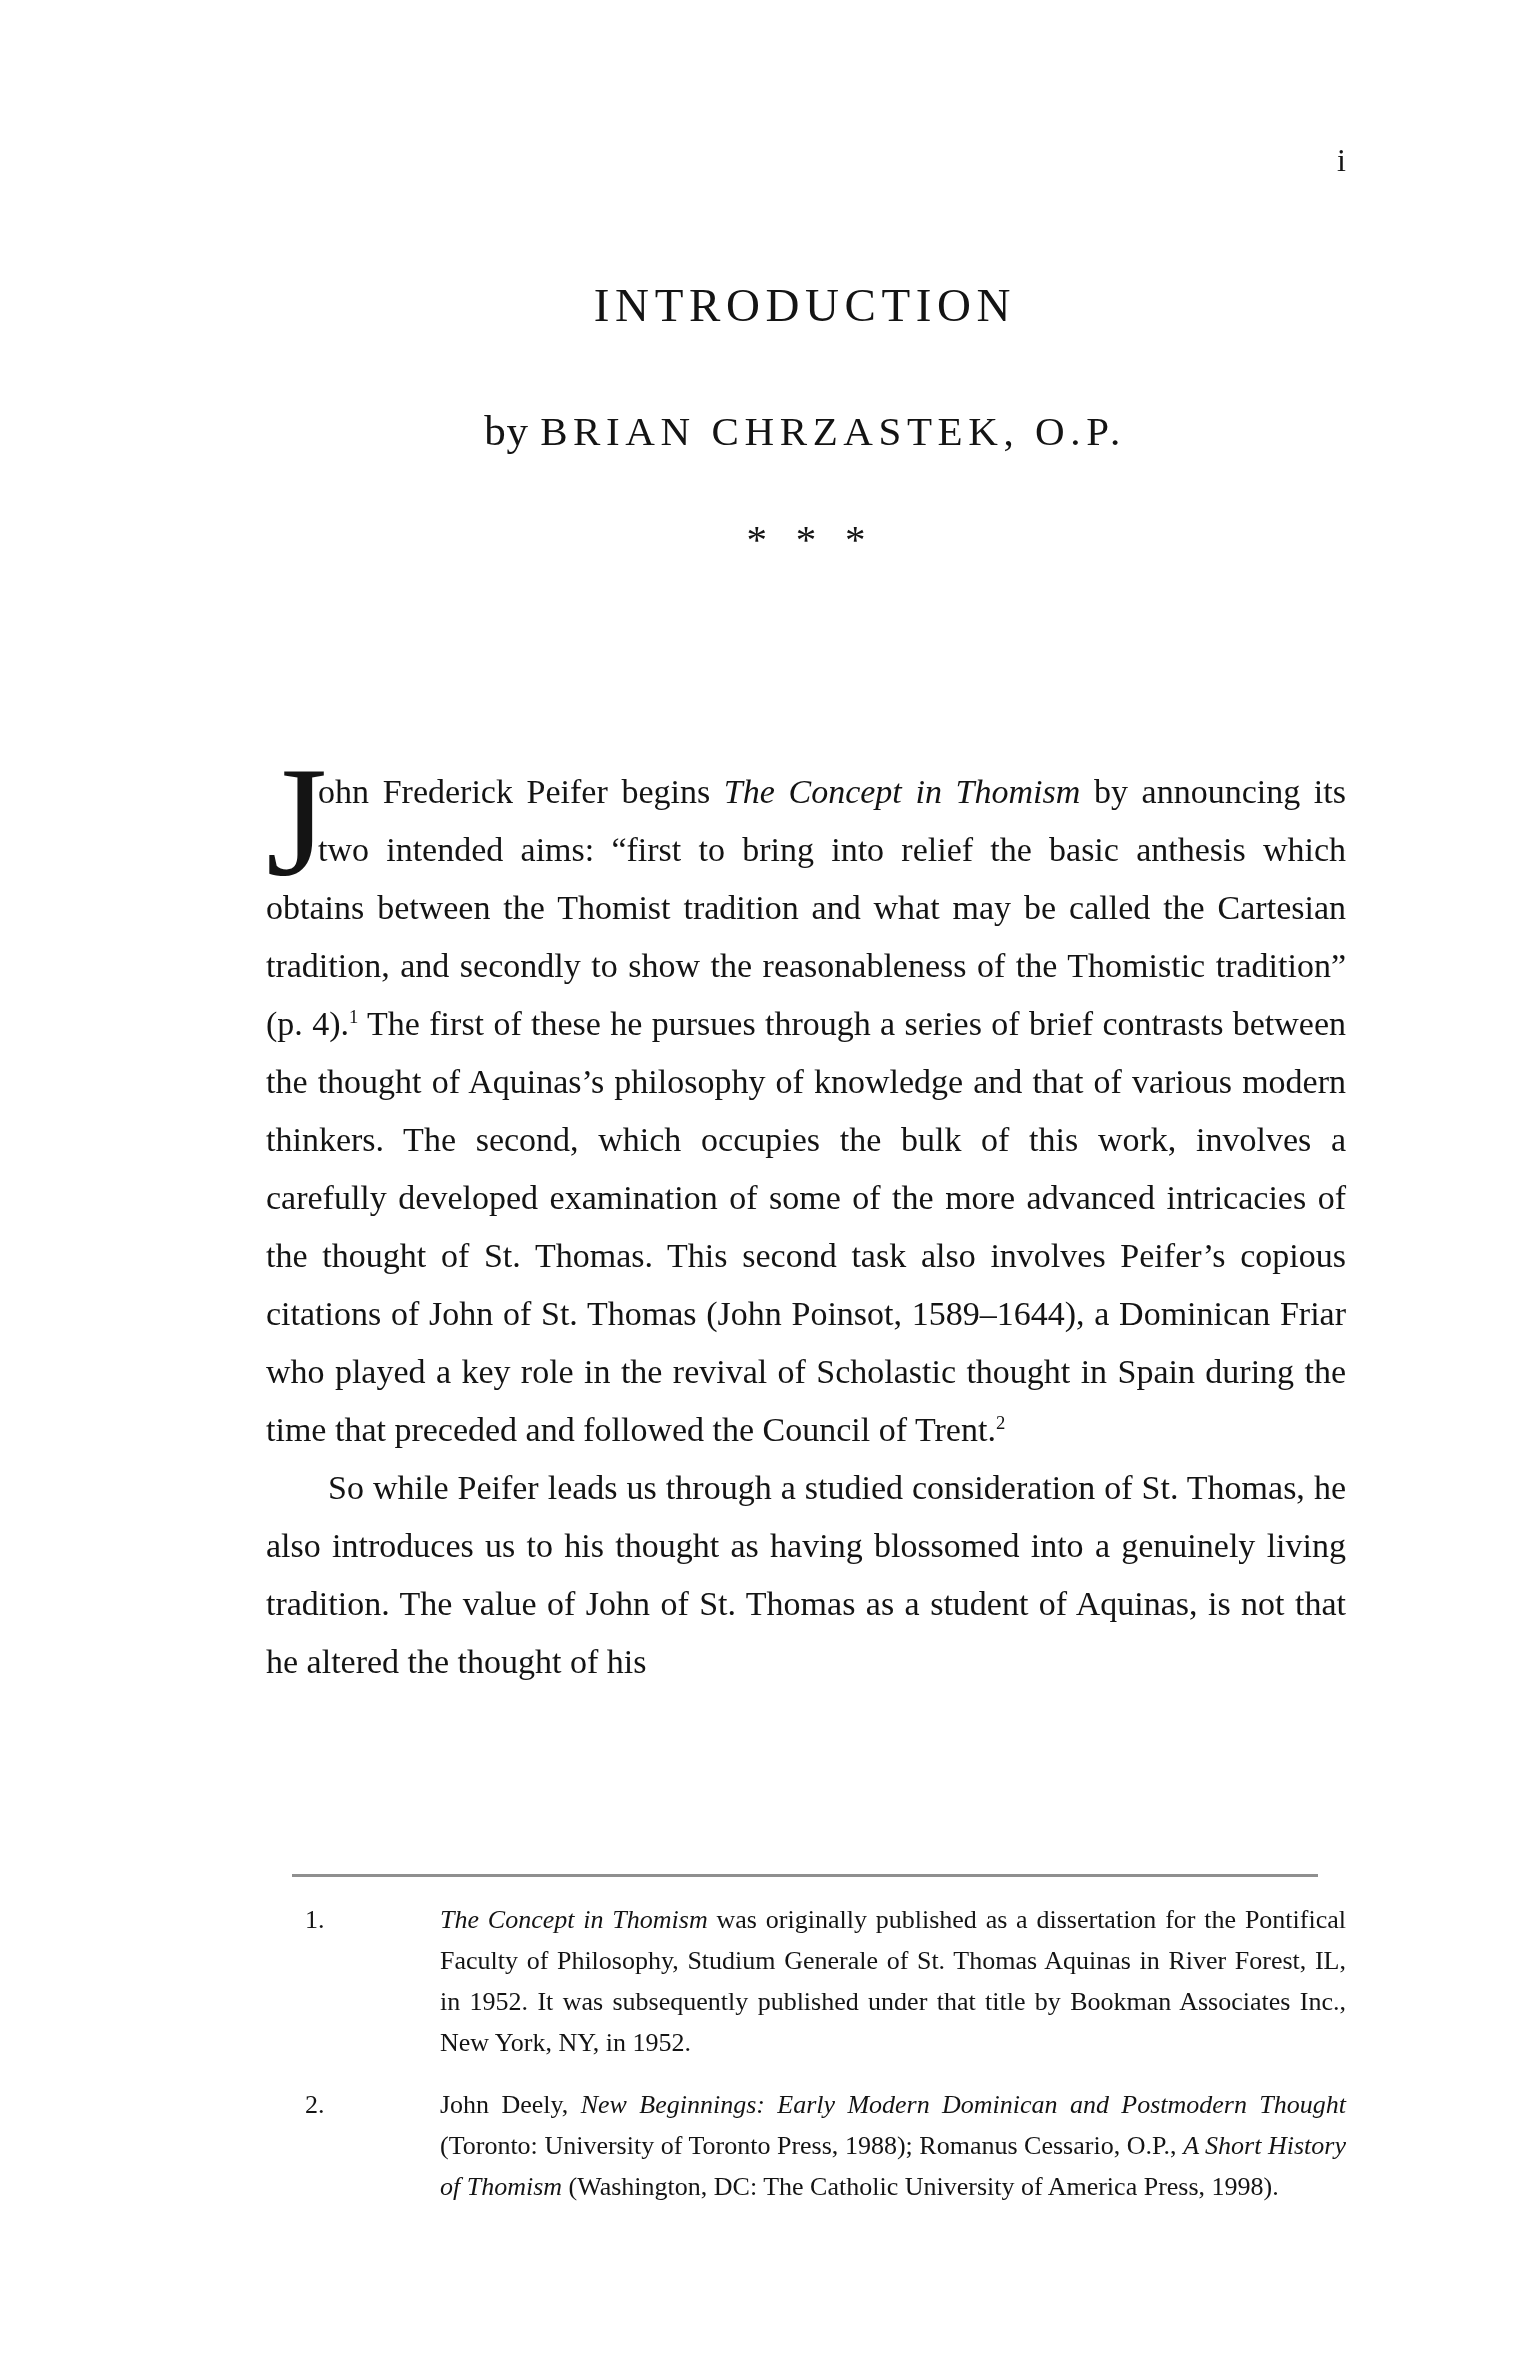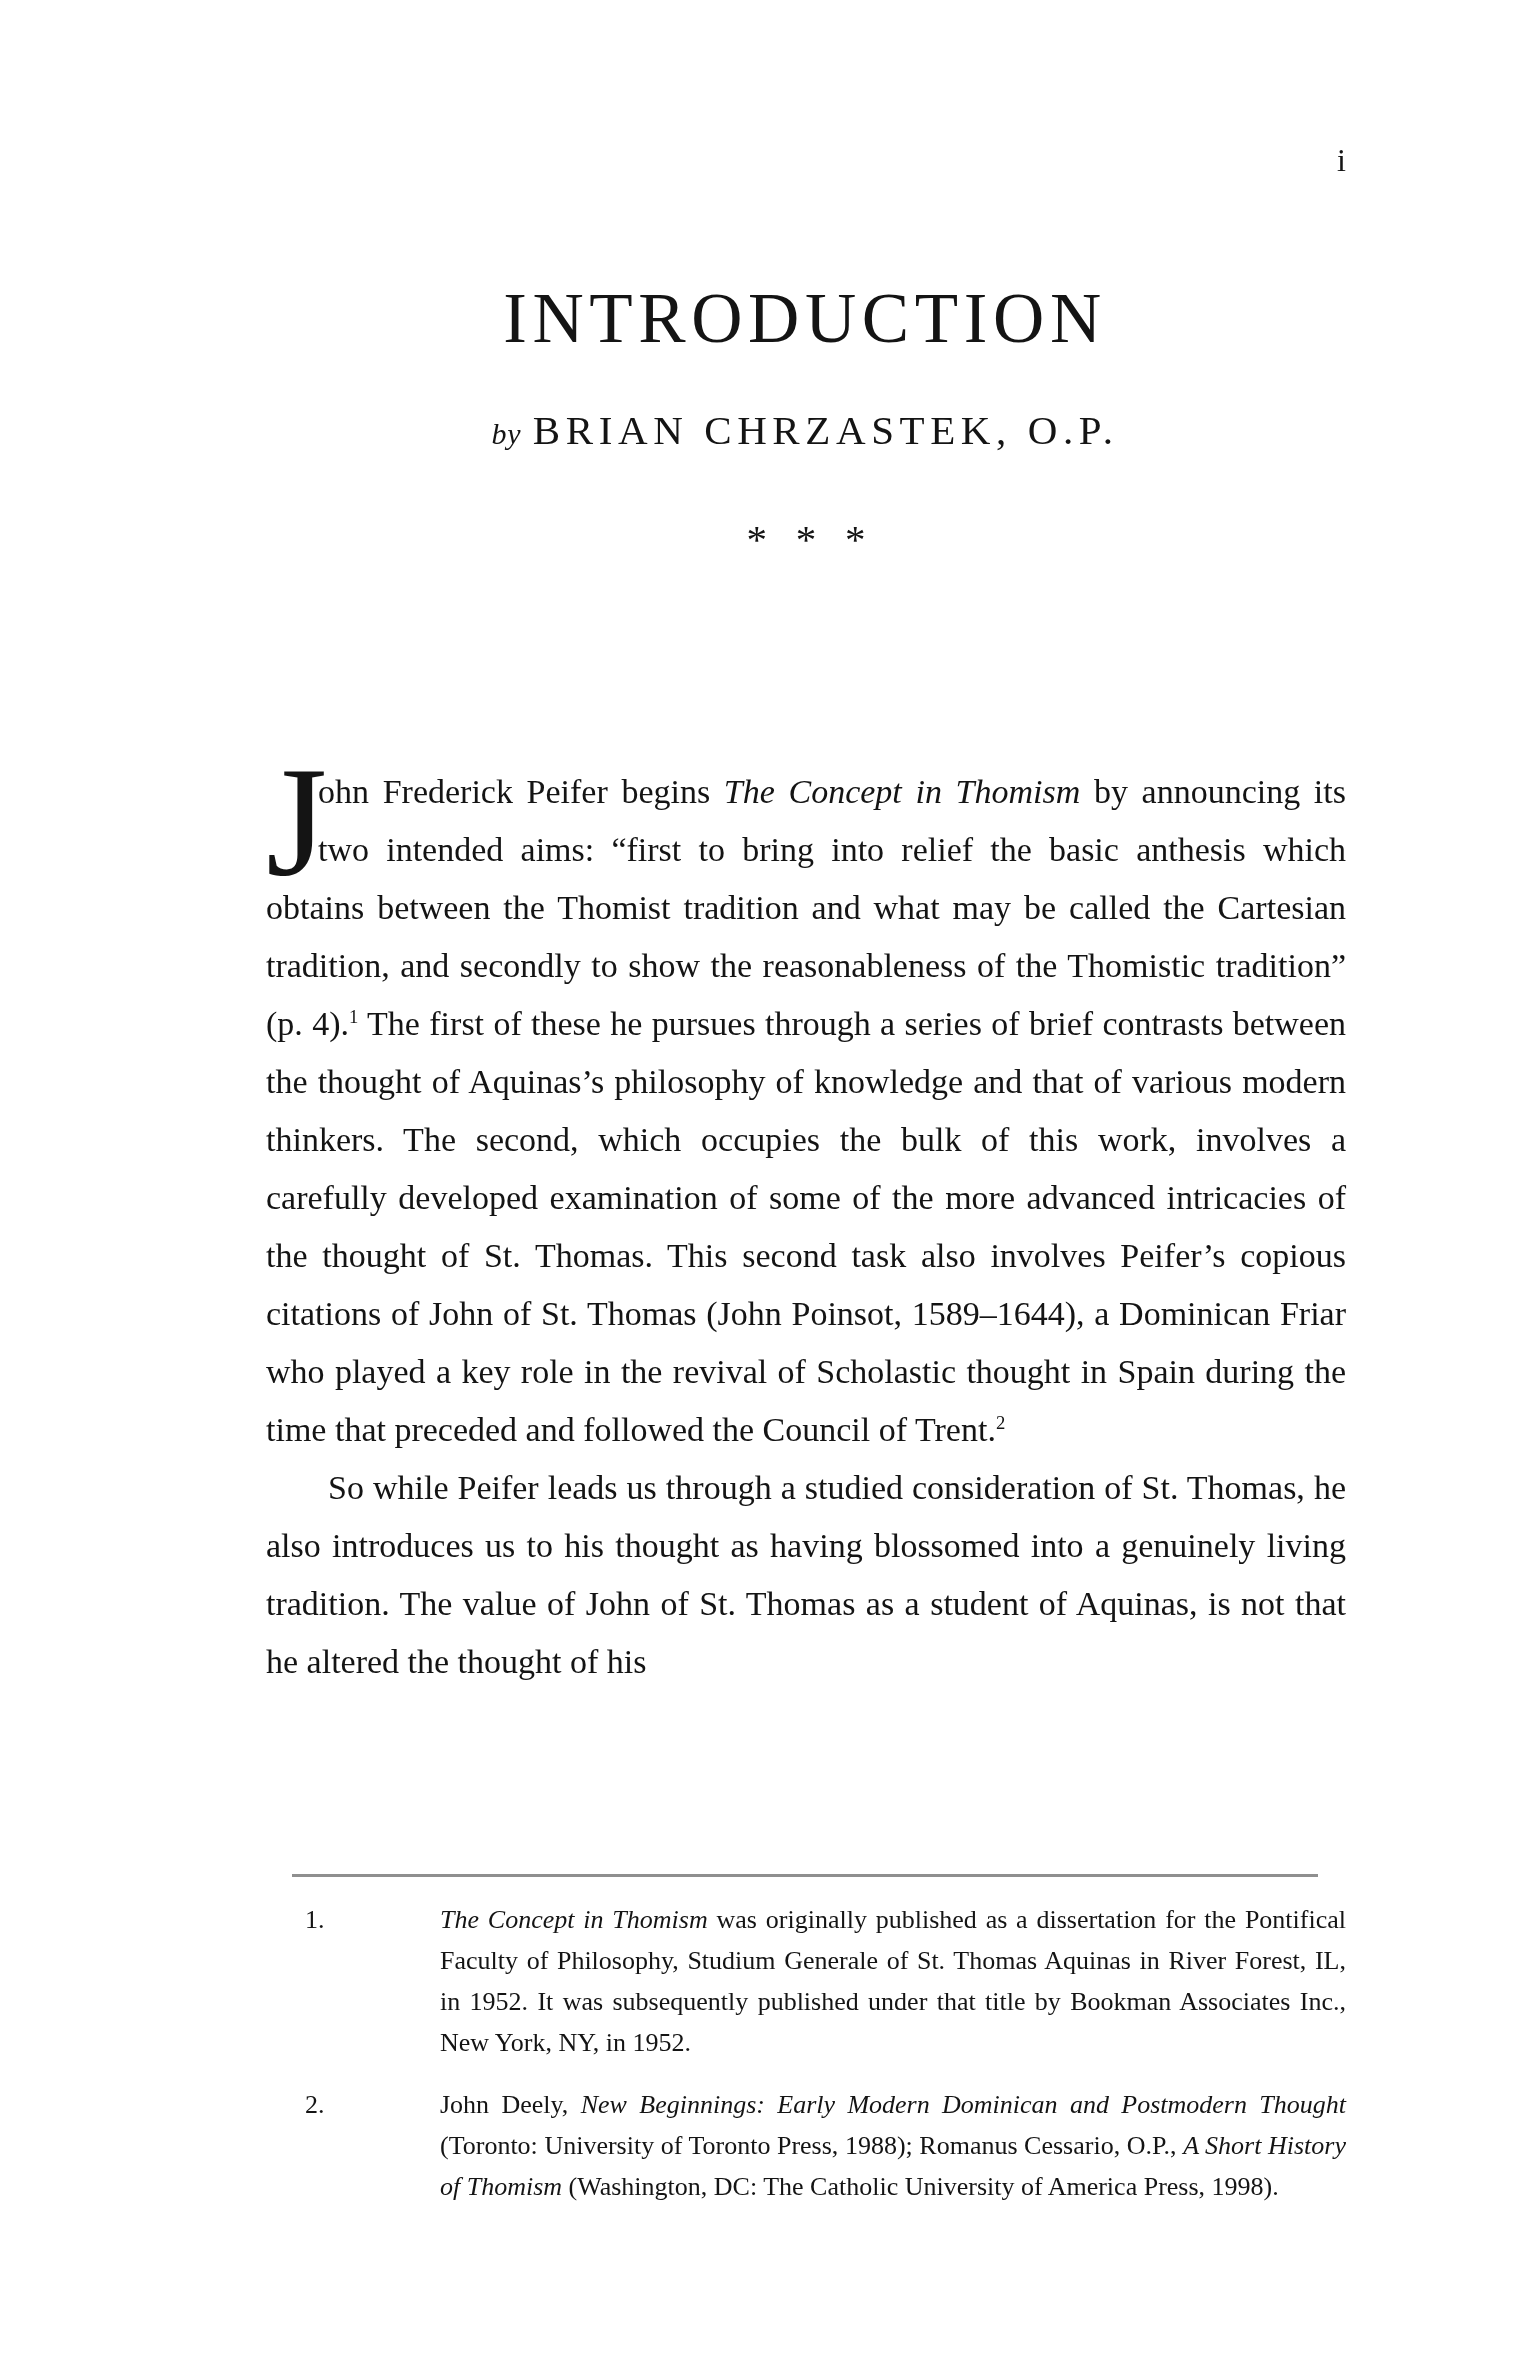--- a/index.html
+++ b/index.html
@@ -11,28 +11,28 @@
     font-family:"Liberation Serif","DejaVu Serif",serif;
     color:#141414;
     overflow:hidden;
   }
   .folio {
     position:absolute; top:142px; left:266px; width:1080px;
     text-align:right; font-size:32px; line-height:37px;
   }
   .title {
     position:absolute; top:278px; left:228px; width:1154px;
-    text-align:center; font-size:71px; font-weight:normal;
+    text-align:center; font-size:47px; font-weight:normal;
     letter-spacing:5.6px; margin:0; white-space:nowrap;
   }
   .byline {
     position:absolute; top:406px; left:228px; width:1154px;
     text-align:center; font-size:41px; white-space:nowrap;
   }
-  .byline .by { font-style:italic; font-size:30px; margin-right:11.2px; letter-spacing:0.9px; }
+  .byline .by { font-size:43px; margin-right:11.2px; letter-spacing:0.9px; }
   .byline .author { letter-spacing:5.6px; }
   .stars {
     position:absolute; top:515px; left:266px; width:1080px;
     text-align:center; font-size:41px; word-spacing:18.6px;
   }
   .bodytext {
     position:absolute; top:763px; left:266px; width:1080px;
     font-size:34px; line-height:58px; text-align:justify;
   }
   .bodytext p { margin:0; }

